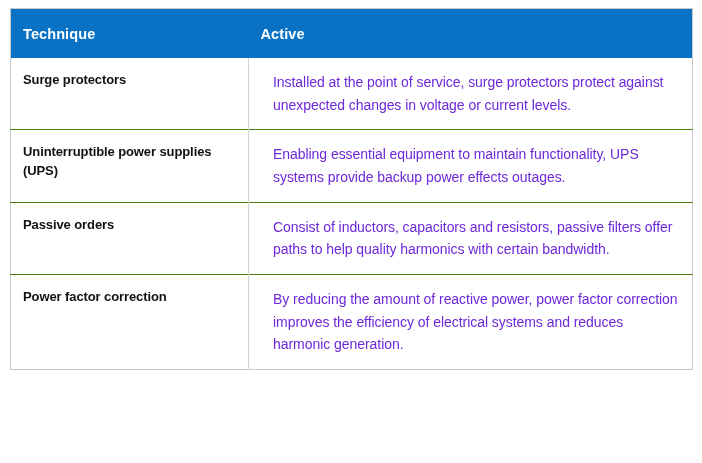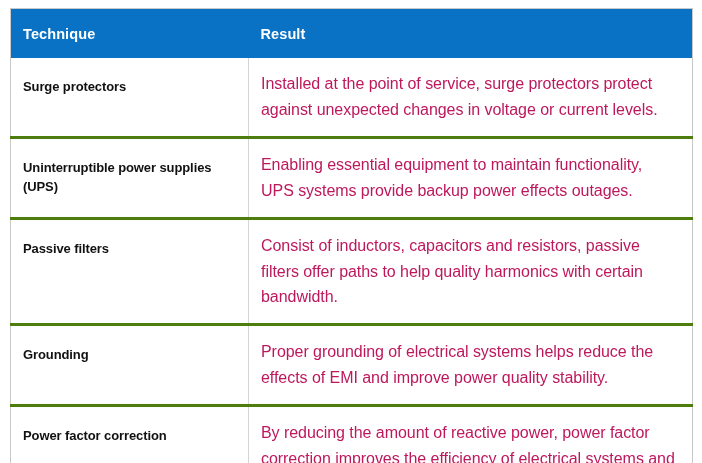--- a/index.html
+++ b/index.html
@@ -45,78 +45,74 @@
     padding: 14px 12px 14px 12px;
     border: none;
     letter-spacing: 0.1px;
     height: 21px;
   }
   thead tr.header-row th.th-result {
     padding-left: 12px;
   }
 
   tbody tr.table-row td {
-    border-top: 3px solid #4d7c0f;
+    border-top: 1px solid #4d7c0f;
     border-left: 1px solid #d4d4d4;
     vertical-align: top;
     background: #ffffff;
   }
   tbody tr.table-row td.cell-technique {
     border-left: none;
     font-weight: bold;
     font-size: 13px;
     color: #111111;
-    padding: 20px 10px 13px 12px;
+    padding: 13px 10px 13px 12px;
     line-height: 1.45;
     letter-spacing: -0.1px;
   }
   tbody tr.table-row td.cell-result {
     font-weight: normal;
-    font-size: 16px;
-    color: #be185d;
-    padding: 13px 14px 13px 12px;
+    font-size: 14px;
+    color: #6d28d9;
+    padding: 13px 14px 13px 24px;
     line-height: 1.62;
     letter-spacing: -0.05px;
   }
   tbody tr.table-row:first-child td {
     border-top: none;
   }
 </style>
 </head>
 <body>
 
 <div class="page">
   <div class="table-wrap">
     <table class="data-table">
       <colgroup>
         <col class="col-technique">
         <col class="col-result">
       </colgroup>
       <thead>
         <tr class="header-row">
           <th class="th-technique">Technique</th>
-          <th class="th-result">Result</th>
+          <th class="th-result">Active</th>
         </tr>
       </thead>
       <tbody>
         <tr class="table-row">
           <td class="cell-technique">Surge protectors</td>
           <td class="cell-result">Installed at the point of service, surge protectors protect against unexpected changes in voltage or current levels.</td>
         </tr>
         <tr class="table-row">
           <td class="cell-technique">Uninterruptible power supplies (UPS)</td>
           <td class="cell-result">Enabling essential equipment to maintain functionality, UPS systems provide backup power effects outages.</td>
         </tr>
         <tr class="table-row">
-          <td class="cell-technique">Passive filters</td>
+          <td class="cell-technique">Passive orders</td>
           <td class="cell-result">Consist of inductors, capacitors and resistors, passive filters offer paths to help quality harmonics with certain bandwidth.</td>
-        </tr>
-        <tr class="table-row">
-          <td class="cell-technique">Grounding</td>
-          <td class="cell-result">Proper grounding of electrical systems helps reduce the effects of EMI and improve power quality stability.</td>
         </tr>
         <tr class="table-row">
           <td class="cell-technique">Power factor correction</td>
           <td class="cell-result">By reducing the amount of reactive power, power factor correction improves the efficiency of electrical systems and reduces harmonic generation.</td>
         </tr>
 
       </tbody>
     </table>
   </div>
 </div>

